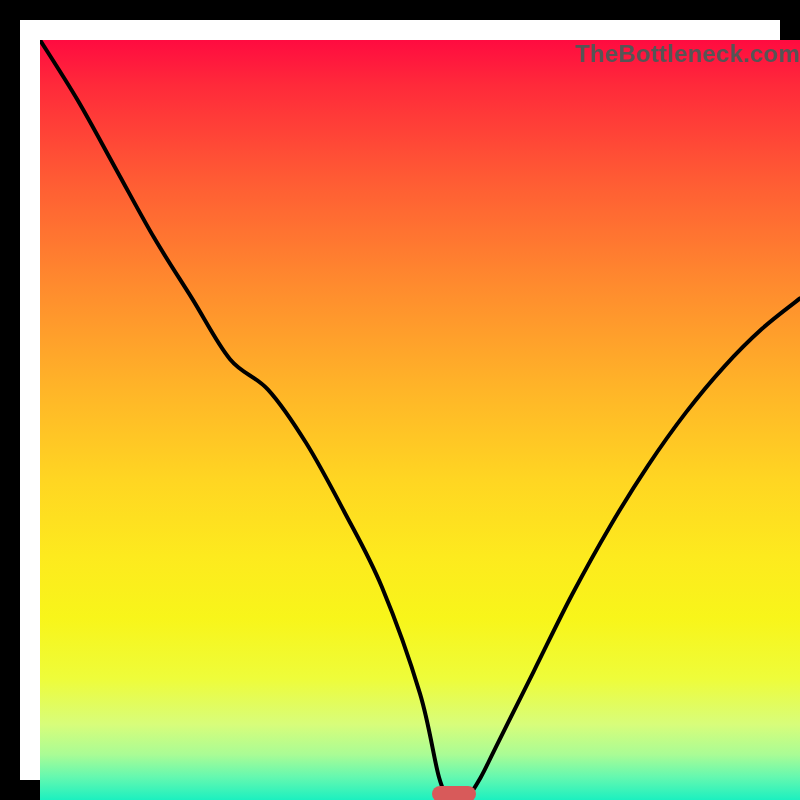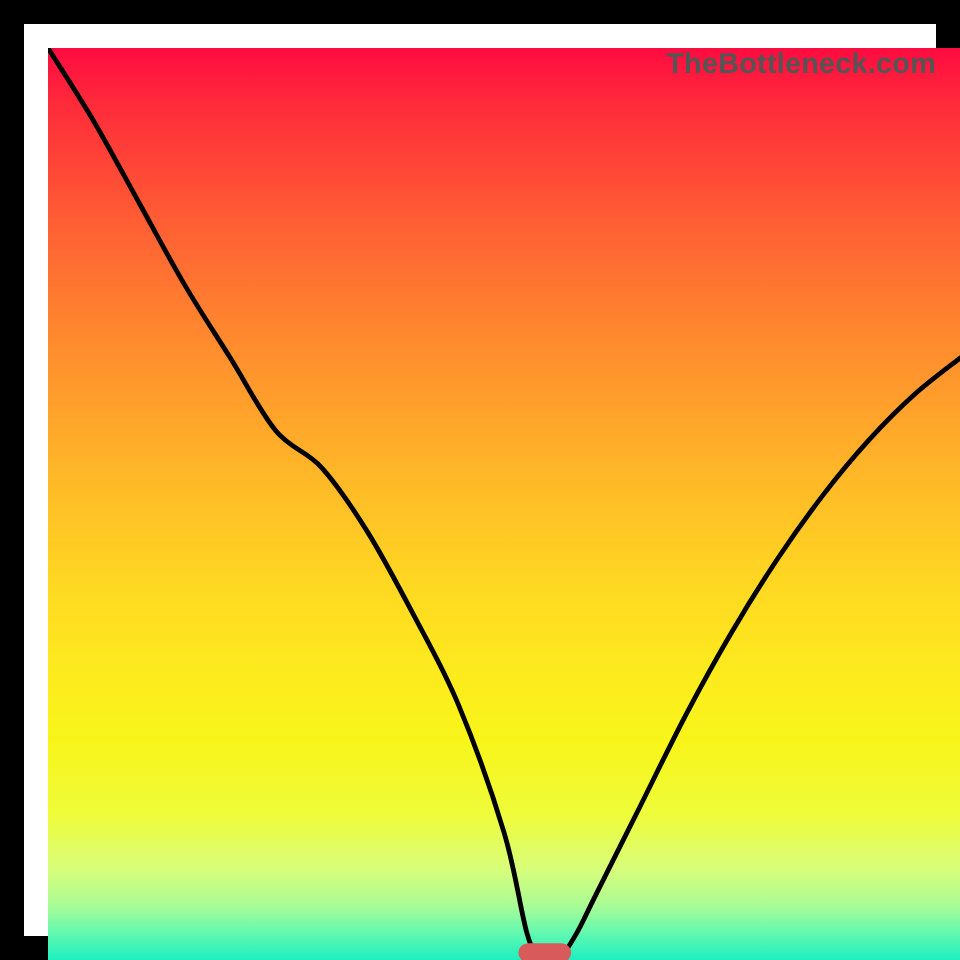--- a/index.html
+++ b/index.html
@@ -43,21 +43,21 @@
       #eefc3a 84%,
       #d8fd7a 90%,
       #aafc95 94%,
       #64f8b0 97%,
       #1cf0c0 100%
     );
   }
   .watermark {
     position: absolute;
     top: 0;
-    right: 20px;
+    right: 0;
     font-family: Arial, Helvetica, sans-serif;
     font-size: 24px;
     font-weight: 600;
     color: #555;
     letter-spacing: 0.2px;
     user-select: none;
   }
   svg.lines {
     position: absolute;
     inset: 0;

